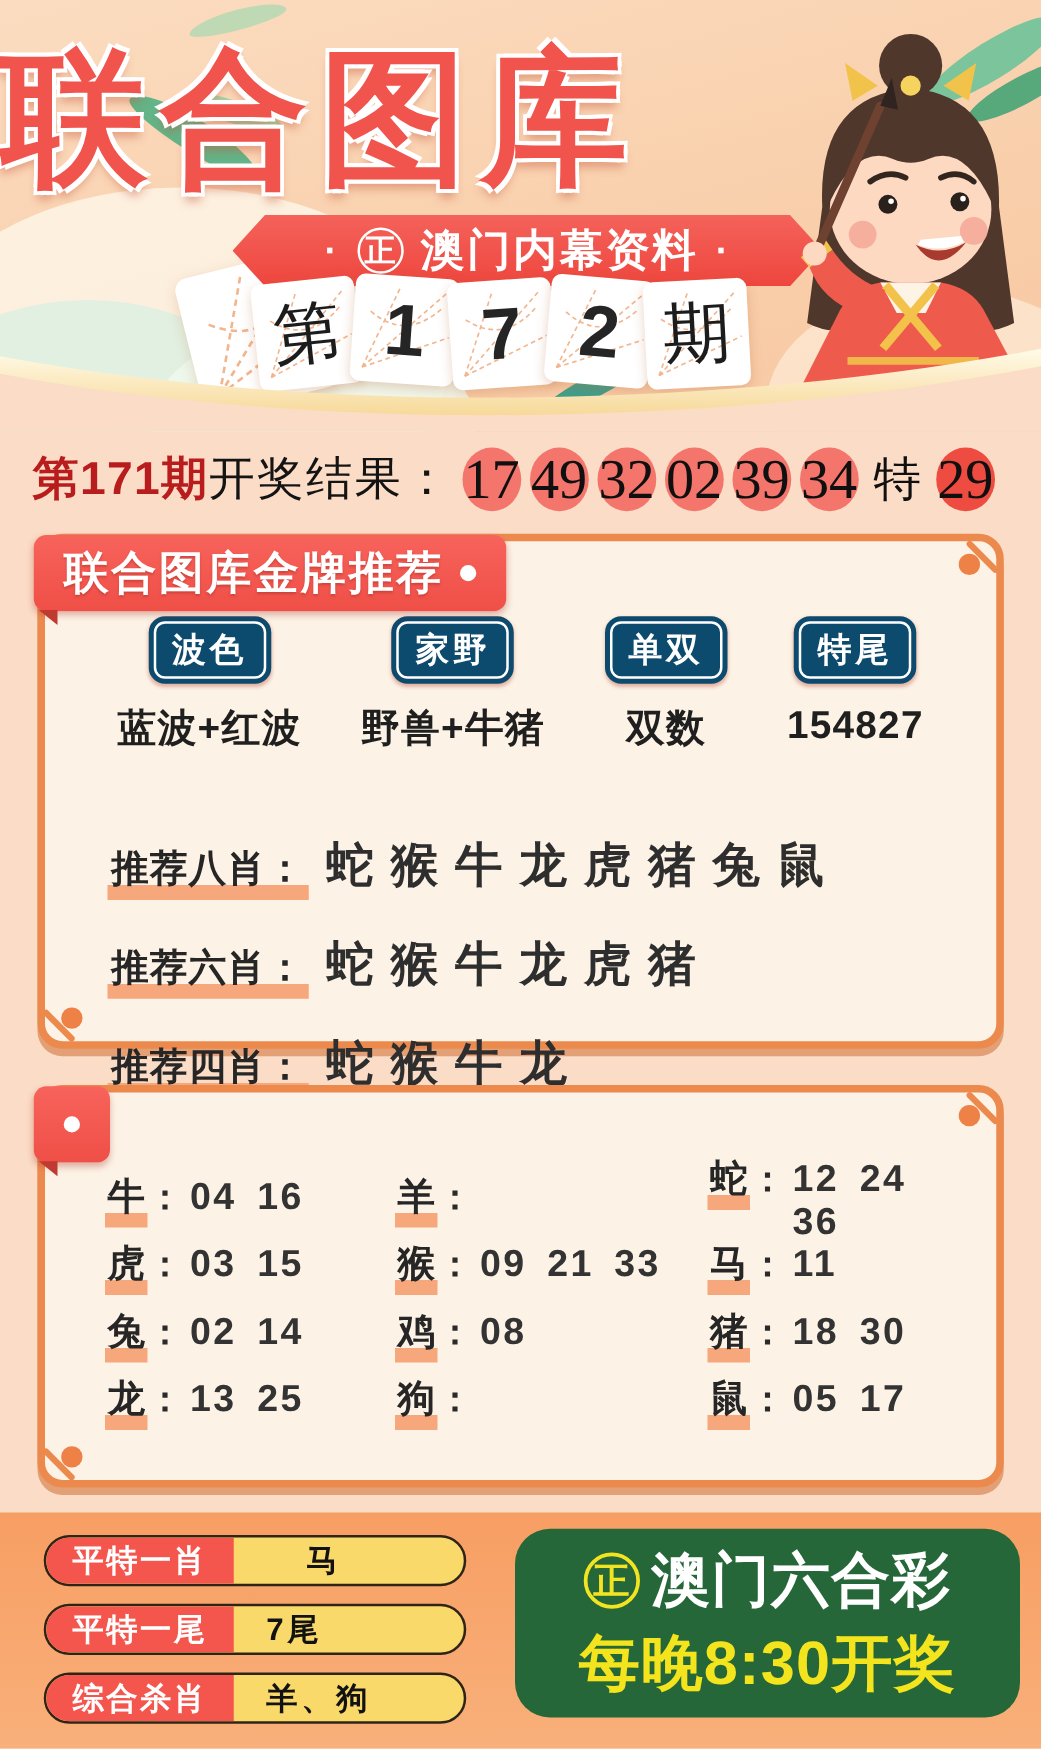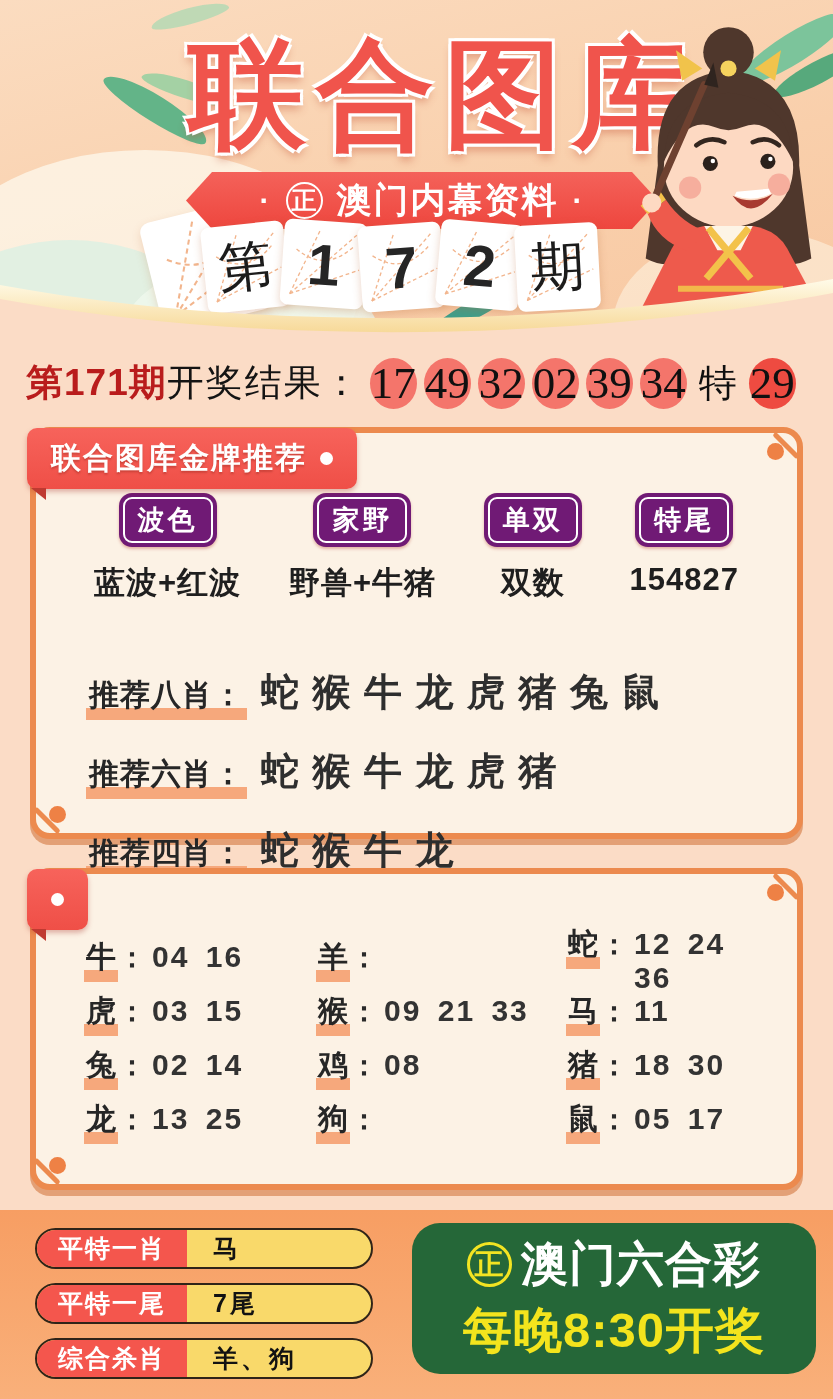--- a/index.html
+++ b/index.html
@@ -17,21 +17,21 @@
   .c4 { right:-60px; top:230px; width:280px; height:190px; background:#fdf1df; opacity:.6; }
   .leaf { position:absolute; border-radius:50% 50% 50% 50%/60% 60% 40% 40%; }
   .l1 { left:96px; top:96px; width:120px; height:26px; background:#63b488; transform:rotate(32deg); }
   .l2 { left:140px; top:80px; width:90px; height:18px; background:#8fcf9f; transform:rotate(18deg); opacity:.8; }
   .l3 { left:420px; top:300px; width:110px; height:18px; background:#3f9e8a; transform:rotate(-28deg); }
   .l4 { left:150px; top:8px; width:80px; height:16px; background:#a5d8b2; transform:rotate(-15deg); opacity:.7; }
   .paper-deco { position:absolute; left:150px; top:210px; width:112px; height:112px; background:#fff;
                 border-radius:10px; transform:rotate(-14deg); box-shadow:0 4px 10px rgba(190,110,60,.25); }
   .paper-deco svg, .paper-tile svg { position:absolute; inset:4px; width:calc(100% - 8px); height:calc(100% - 8px); }
 
-  .big-title { position:absolute; left:0; top:16px; width:700px; text-align:right;
+  .big-title { position:absolute; left:0; top:16px; width:700px; text-align:left;
                font-family:Liberation Mono, monospace; font-weight:bold; font-size:118px; letter-spacing:10px;
                color:#f0544c;
                text-shadow:-3px -3px 0 #fff, 3px -3px 0 #fff, -3px 3px 0 #fff, 3px 3px 0 #fff, 0 7px 8px rgba(197,84,56,.45); }
 
   .ribbon { position:absolute; left:186px; top:172px; width:472px; height:57px;
             background:linear-gradient(180deg,#f4625a,#ee463e);
             clip-path:polygon(0 50%, 26px 0, calc(100% - 26px) 0, 100% 50%, calc(100% - 26px) 100%, 26px 100%);
             display:flex; align-items:center; justify-content:center; gap:14px;
             color:#fff; font-size:35px; font-weight:bold; letter-spacing:2px; }
   .seal { width:37px; height:37px; border:2.5px solid #fff; border-radius:50%;
@@ -77,28 +77,28 @@
   .cut { position:absolute; width:34px; height:5px; background:#ec8a4e; border-radius:3px; transform:rotate(45deg); }
   .cut-tr { top:10px; right:-6px; }
   .cut-bl { bottom:10px; left:-6px; }
 
   .tab { position:absolute; top:-5px; left:-9px; height:61px; z-index:3;
          background:linear-gradient(180deg,#f7635b,#ef4f47); border-radius:10px;
          display:flex; align-items:center; gap:13px; padding:0 24px;
          box-shadow:0 3px 5px rgba(170,55,45,.35); }
   .tab::after { content:''; position:absolute; left:4px; bottom:-11px; z-index:-1;
                 border-top:12px solid #bf3a31; border-left:15px solid transparent; }
-  .tab-label { color:#fff; font-weight:800; font-size:30px; letter-spacing:2px;
+  .tab-label { color:#fff; font-weight:800; font-size:36px; letter-spacing:2px;
                text-shadow:0 2px 2px rgba(150,40,30,.4); }
   .tab-dot { width:13px; height:13px; border-radius:50%; background:#fff; flex:none; }
 
   
   .cats { position:absolute; top:60px; left:30px; right:30px; display:flex; justify-content:space-between; padding:0 28px; }
   .cat-col { display:flex; flex-direction:column; align-items:center; gap:15px; }
-  .cat-btn { background:#701a75; border-radius:13px; padding:4px; box-shadow:0 2px 3px rgba(180,60,45,.35); }
+  .cat-btn { background:#0c4a6e; border-radius:13px; padding:4px; box-shadow:0 2px 3px rgba(180,60,45,.35); }
   .cat-btn span { display:block; border:2.5px solid #fff; border-radius:9px; padding:3px 13px;
                   color:#fff; font-weight:800; font-size:27px; letter-spacing:3px; }
   .cat-value { font-size:31px; font-weight:600; color:#1f1f1f; letter-spacing:1px; }
 
   .slogan { position:absolute; left:57px; top:158px; width:648px; height:60px; border-radius:30px;
             background:linear-gradient(180deg,#f04337,#c2201c);
             border:4px solid #f6dcab; box-shadow:0 0 0 2px #e3bd85, 0 5px 7px rgba(150,40,30,.35);
             display:flex; align-items:center; justify-content:center;
             color:#fff; font-weight:800; font-size:30px; letter-spacing:1px; }
   .curl { position:absolute; top:4px; width:34px; height:44px; }
@@ -119,21 +119,21 @@
   .zchar { font-family:"Liberation Serif", serif; font-size:30px; font-weight:bold; color:#262626;
            background:linear-gradient(transparent 74%, #f6a87c 74%); padding:0 2px 4px; }
   .zsep { font-size:28px; font-weight:bold; color:#2a2a2a; }
   .znums { font-size:30px; font-weight:600; color:#333; margin-left:6px; letter-spacing:2px; word-spacing:6px; }
 
   
   .footer { position:absolute; left:0; top:1210px; width:833px; height:189px;
             background:linear-gradient(180deg,#f79e63,#f9b07a); }
   .pill { position:absolute; left:35px; width:338px; height:41px; border-radius:21px;
           border:2px solid #2f2418; overflow:hidden; display:flex; background:#f9d96a; }
-  .pill1 { top:18px; } .pill2 { top:73px; } .pill3 { top:128px; }
+  .pill1 { top:18px;gap:32px; } .pill2 { top:73px; } .pill3 { top:128px; }
   .pill-label { width:150px; flex:none; background:#f4564d; color:#fff; font-weight:700; font-size:25px;
                 display:flex; align-items:center; justify-content:center; letter-spacing:2px; }
   .pill-value { flex:1; display:flex; align-items:center; padding-left:26px;
                 color:#121212; font-size:25px; font-weight:600; letter-spacing:3px; }
 
   .promo { position:absolute; left:412px; top:13px; width:404px; height:151px; background:#256738;
            border-radius:28px; display:flex; flex-direction:column; align-items:center; justify-content:center; gap:2px; }
   .promo-line1 { display:flex; align-items:center; gap:9px; color:#fff; font-weight:800; font-size:47px; letter-spacing:1px; }
   .promo-seal { width:45px; height:45px; border:3px solid #f3e422; border-radius:50%; color:#f3e422;
                 display:flex; align-items:center; justify-content:center; font-size:29px; font-weight:700; flex:none; }

